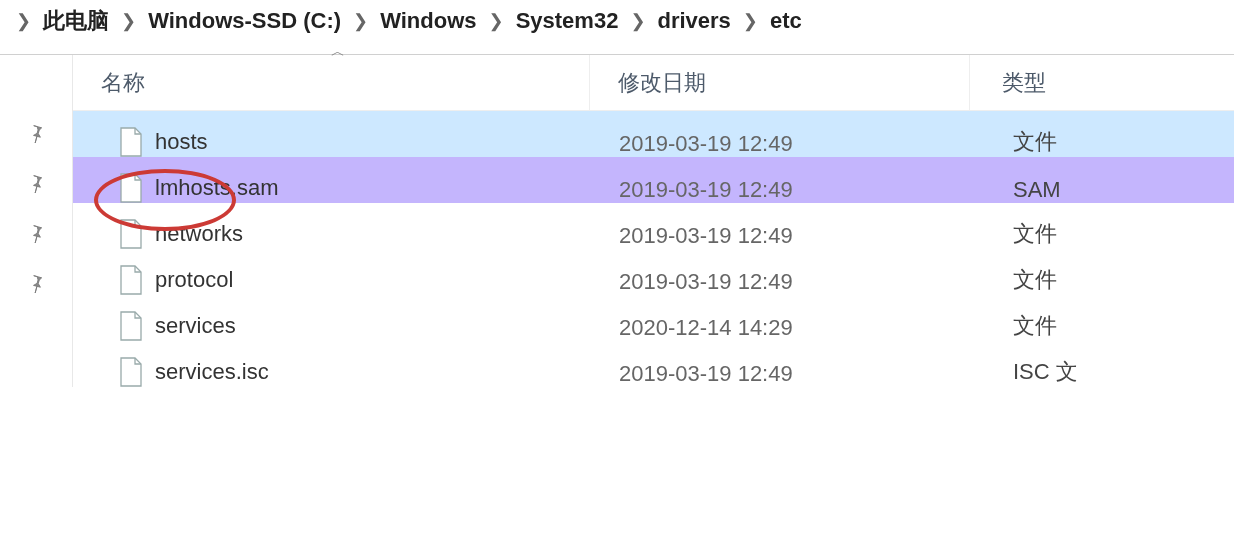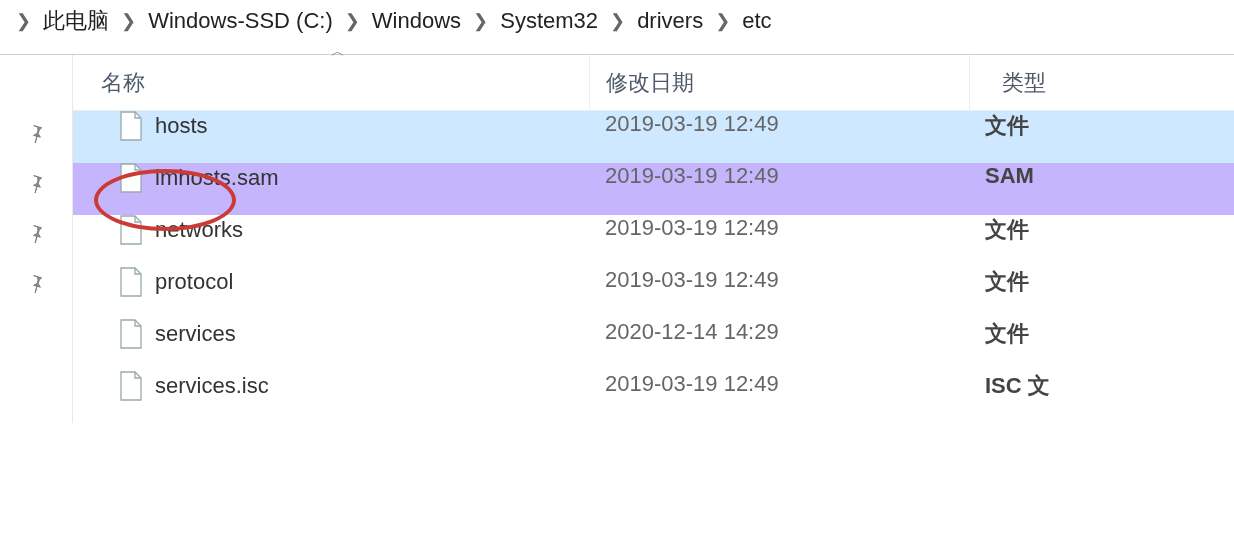--- a/index.html
+++ b/index.html
@@ -23,20 +23,21 @@
     .breadcrumb .chev {
       color: #666;
       font-size: 18px;
       padding: 0 8px;
       display: inline-flex;
       align-items: center;
     }
     .breadcrumb .crumb {
       color: #222;
       cursor: default;
+      font-weight: bold;
     }
     .divider-top {
       border-top: 1px solid #d0d0d0;
       margin-top: 6px;
     }
     .content {
       display: flex;
     }
     .quick-access {
       width: 72px;
@@ -66,35 +67,36 @@
     }
     .headers::after {
       content: "";
       position: absolute;
       bottom: 0;
       left: 0;
       right: 0;
       border-bottom: 1px solid #eee;
     }
     .col-name { width: 516px; padding-left: 28px; display:flex; align-items:center; gap:6px;}
-    .col-date { width: 380px; padding-left: 16px; border-left: 1px solid #eee; height:100%; display:flex; align-items:center;}
+    .col-date { width: 380px; padding-left: 28px; border-left: 1px solid #eee; height:100%; display:flex; align-items:center;}
     .col-type { flex: 1; padding-left: 32px; border-left: 1px solid #eee; height:100%; display:flex; align-items:center;}
     .sort-caret {
       position: absolute;
       left: 258px;
       top: -12px;
       font-size: 14px;
       color: #888;
     }
     .rows { }
     .row {
       display: flex;
-      height: 52px;
-      align-items: flex-start;
+      height: 46px;
+      align-items: flex-end;
       cursor: default;
+      gap: 14px;
     }
     .row.selected {
       background: #cde8ff;
     }
     .row.hover {
       background: #c4b5fd;
     }
     .row .rname {
       width: 516px;
       padding-left: 46px;
@@ -106,21 +108,20 @@
       width: 380px;
       padding-left: 16px;
       color: #666;
     }
     .row .rtype {
       flex: 1;
       padding-left: 16px;
       color: #444;
       white-space: nowrap;
       overflow: hidden;
-      font-weight: bold;
     }
     .file-icon {
       width: 24px;
       height: 30px;
       position: relative;
       flex: 0 0 auto;
     }
     .file-icon svg { width: 24px; height: 30px; }
     .annotation-circle {
       position: absolute;

